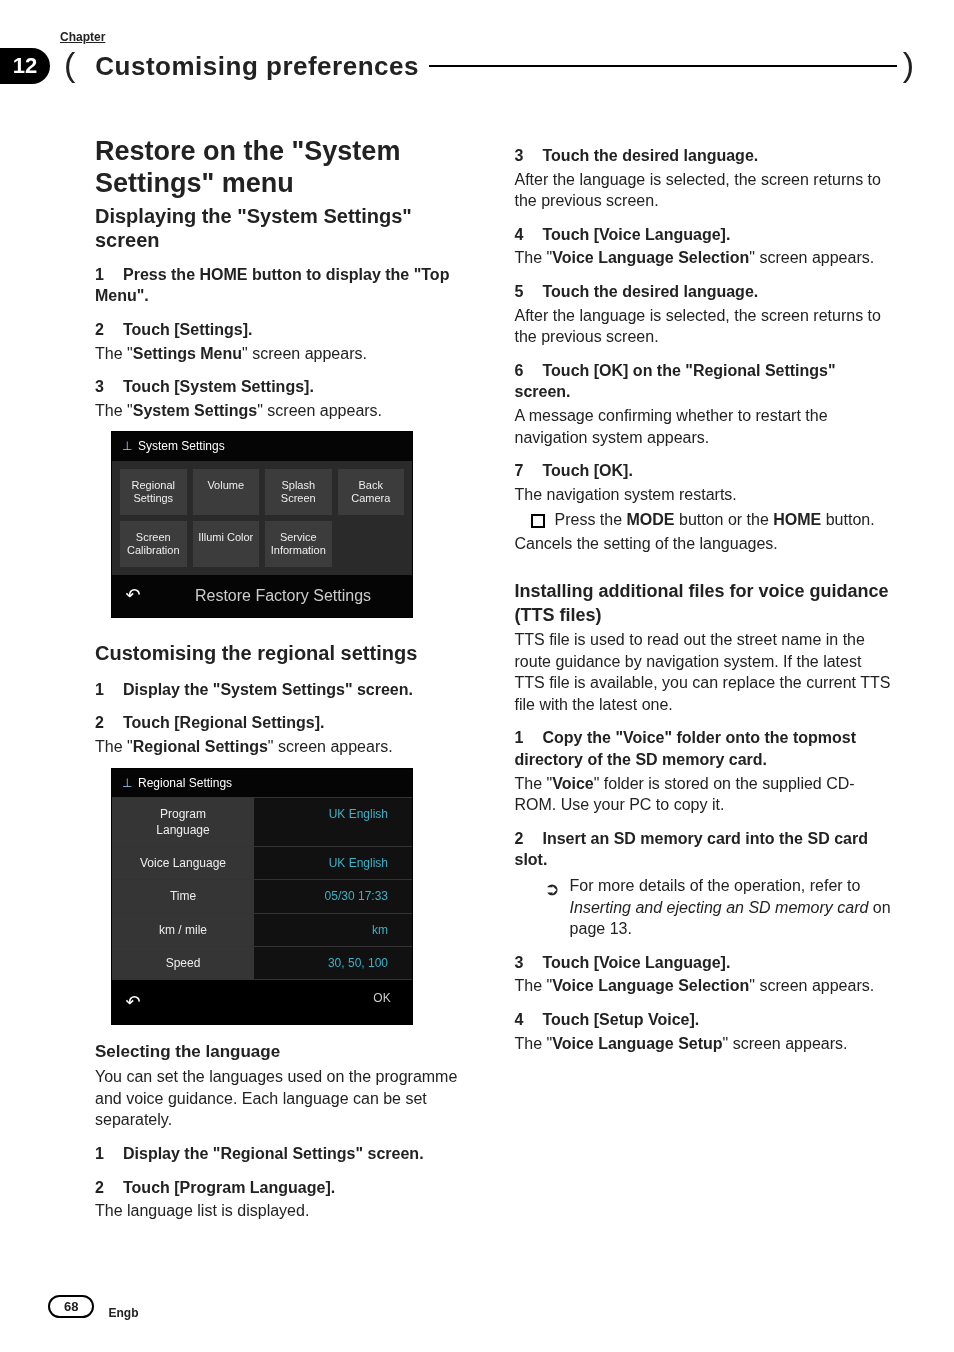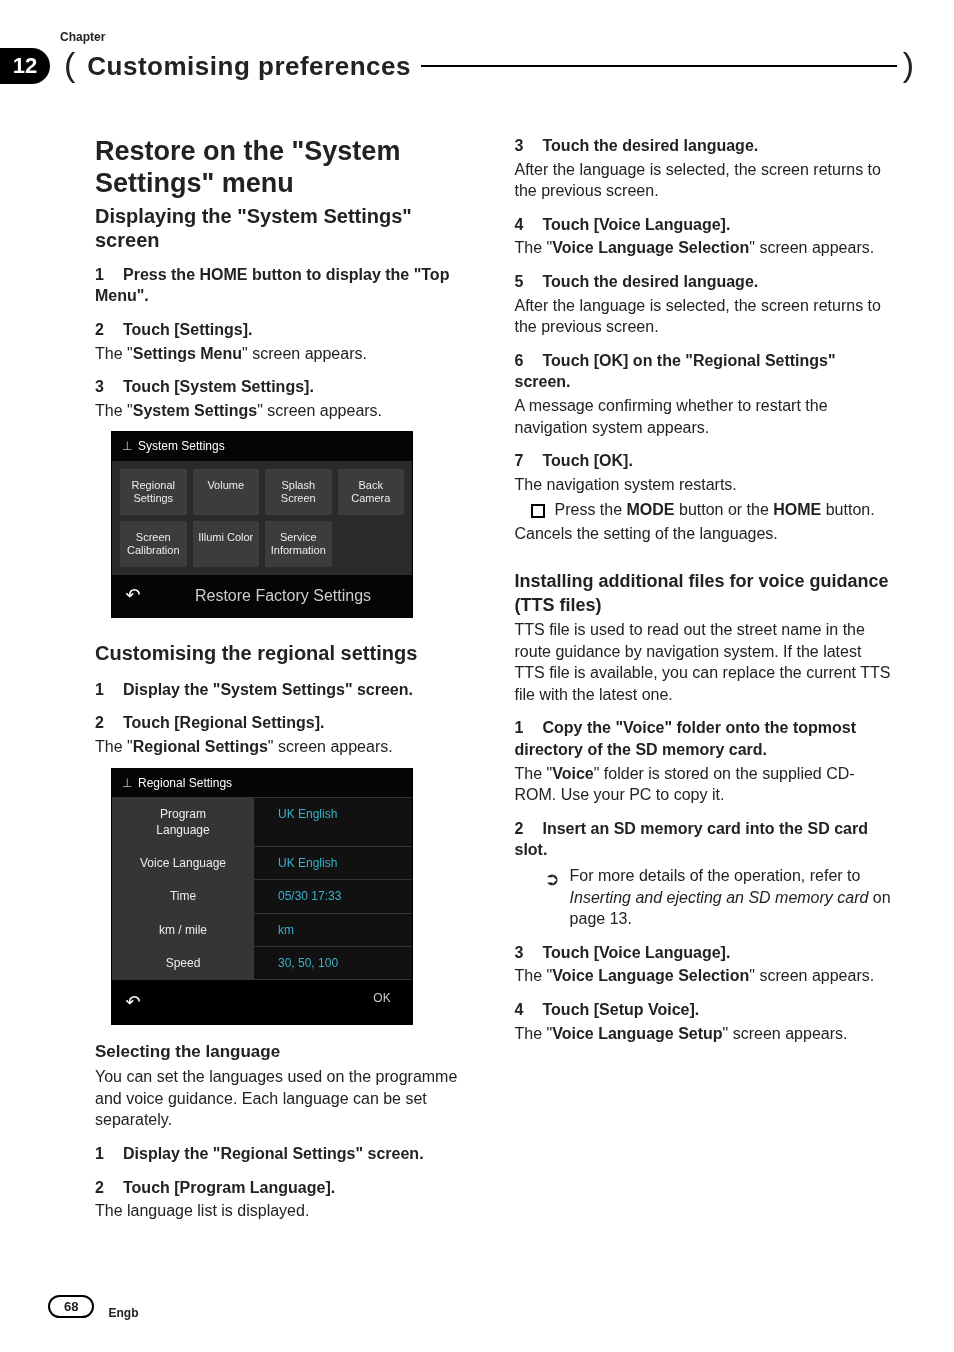--- a/index.html
+++ b/index.html
@@ -16,20 +16,21 @@
     position: relative;
     box-sizing: border-box;
     padding: 30px 60px 0 60px;
   }
   .chapter-label {
     position: absolute;
     top: 30px;
     left: 60px;
     font-size: 12px;
     font-weight: bold;
+    text-decoration: underline;
   }
   .header-row {
     position: absolute;
     top: 48px;
     left: 0;
     right: 40px;
     display: flex;
     align-items: center;
   }
   .chapter-badge {
@@ -55,21 +56,21 @@
     font-size: 34px;
     font-weight: normal;
     line-height: 0;
     position: relative;
     top: -2px;
   }
   .header-title {
     font-size: 26px;
     font-weight: 900;
     letter-spacing: 0.5px;
-    margin-left: 12px;
+    margin-left: 20px;
   }
   .header-line {
     flex: 1;
     height: 2px;
     background: #000;
     margin-left: 10px;
     position: relative;
   }
   .header-line::after{
     content:"";
@@ -233,21 +234,21 @@
   .shot2-title{
     padding:6px 10px; color:#fff; display:flex; gap:6px; align-items:center;
     background:#050505;
   }
   .shot2-row{
     display:flex;
     border-top:1px solid #333;
   }
   .shot2-row div{ padding:8px 24px; }
   .shot2-label{ flex:1; background:#353535; color:#eee; text-align:center;}
-  .shot2-val{ width:110px; text-align:left; color:#3ab2c8; background:#111;}
+  .shot2-val{ width:110px; text-align:right; color:#3ab2c8; background:#111;}
   .shot2-footer{
     display:flex; border-top:1px solid #333;
     background:#000;
   }
   .shot2-backcell{ width:42px; text-align:center; padding:10px 0; color:#fff; font-size:18px;}
   .shot2-spacer{ flex:1;}
   .shot2-ok{ width:60px; text-align:center; padding:10px 0; color:#ccc;}
   .ant-icon{ display:inline-block; width:10px; }
   .ant-icon::before{ content:"⊥"; color:#9cf; font-size:12px;}
 
@@ -360,21 +361,21 @@
 
       <div class="step"><span class="num">1</span><span>Display the "Regional Settings" screen.</span></div>
 
       <div class="step"><span class="num">2</span><span>Touch [Program Language].</span></div>
       <div class="body-text">The language list is displayed.</div>
 
     </div>
 
     <div class="col">
 
-      <div class="step" style="margin-top:0"><span class="num">3</span><span>Touch the desired language.</span></div>
+      <div class="step" style="margin-top:10px"><span class="num">3</span><span>Touch the desired language.</span></div>
       <div class="body-text">After the language is selected, the screen returns to the previous screen.</div>
 
       <div class="step"><span class="num">4</span><span>Touch [Voice Language].</span></div>
       <div class="body-text">
         <span>The "</span><span class="bold">Voice Language Selection</span><span>" screen appears.</span>
       </div>
 
       <div class="step"><span class="num">5</span><span>Touch the desired language.</span></div>
       <div class="body-text">After the language is selected, the screen returns to the previous screen.</div>
 

